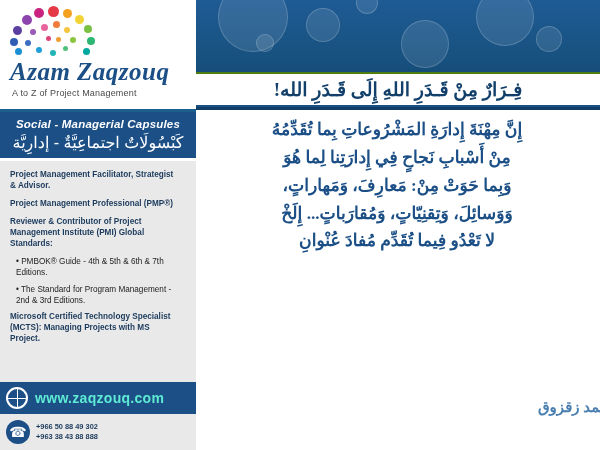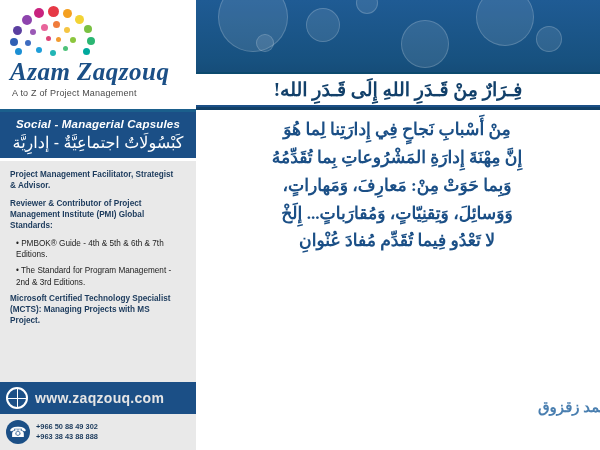--- a/index.html
+++ b/index.html
@@ -122,21 +122,21 @@
     left: 50%; top: 0; width: 0; height: 100%;
     border-left: 1.5px solid #fff;
   }
   .globe::after {
     content: "";
     position: absolute;
     top: 50%; left: 0; width: 100%; height: 0;
     border-top: 1.5px solid #fff;
   }
   .web-text {
-    color: #e5e5e5;
+    color: #5eead4;
     font-size: 14px;
     font-weight: bold;
     margin-left: 7px;
     letter-spacing: 0.3px;
   }
   .phone-bar {
     position: absolute;
     left: 0; bottom: 0;
     width: 196px; height: 36px;
     background: #e9e9e9;
@@ -188,21 +188,21 @@
     color: #ffffff;
     font-size: 10.5px;
     font-weight: bold;
   }
 
   .title-bar {
     position: absolute;
     left: 196px; top: 72px;
     width: 404px; height: 35px;
     background: #ffffff;
-    border-top: 2px solid #0c4a6e;
+    border-top: 2px solid #4d7c0f;
     border-bottom: 2px solid #1b4f86;
     display: flex;
     align-items: center;
     justify-content: center;
   }
   .title-bar .t {
     direction: rtl;
     font-family: "Liberation Serif", serif;
     font-size: 19px;
     font-weight: bold;
@@ -274,20 +274,21 @@
     </div>
 
     <div class="cap-header">
       <div class="en">Social - Managerial Capsules</div>
       <div class="ar">كَبْسُولَاتٌ اجتماعِيَّةٌ - إدارِيَّة</div>
     </div>
     <div class="cap-divider"></div>
 
     <div class="bio">
       <p>Project Management Facilitator, Strategist &amp; Advisor.</p>
+      <p>Project Management Professional (PMP®)</p>
       <p>Reviewer &amp; Contributor of Project Management Institute (PMI) Global Standards:</p>
       <p class="sub">• PMBOK® Guide - 4th &amp; 5th &amp; 6th &amp; 7th Editions.</p>
       <p class="sub">• The Standard for Program Management - 2nd &amp; 3rd Editions.</p>
       <p>Microsoft Certified Technology Specialist (MCTS): Managing Projects with MS Project.</p>
     </div>
 
     <div class="web-bar">
       <div class="globe"></div>
       <div class="web-text">www.zaqzouq.com</div>
     </div>
@@ -310,21 +311,21 @@
     <div class="bubble" style="left:340px;top:26px;width:26px;height:26px;"></div>
     <div class="bubble" style="left:60px;top:34px;width:18px;height:18px;"></div>
     <div class="version">Ver. 3.1</div>
   </div>
 
   <div class="title-bar">
     <div class="t">فِـرَارٌ مِنْ قَـدَرِ اللهِ إِلَى قَـدَرِ الله!</div>
   </div>
 
   <div class="body-text">
+    <p>إِنَّ مِهْنَةَ إِدارَةِ المَشْرُوعاتِ بِما تُقَدِّمُهُ</p>
     <p>مِنْ أَسْبابِ نَجاحٍ فِي إِدارَتِنا لِما هُوَ</p>
-    <p>إِنَّ مِهْنَةَ إِدارَةِ المَشْرُوعاتِ بِما تُقَدِّمُهُ</p>
     <p>وَبِما حَوَتْ مِنْ: مَعارِفَ، وَمَهاراتٍ،</p>
     <p>وَوَسائِلَ، وَتِقنِيّاتٍ، وَمُقارَباتٍ... إِلَخْ</p>
     <p>لا تَعْدُو فِيما تُقَدِّم مُفادَ عُنْوانِ</p>
     <div class="signature">عزام محمد زقزوق</div>
   </div>
 
 </div>
 
 </body></html>

